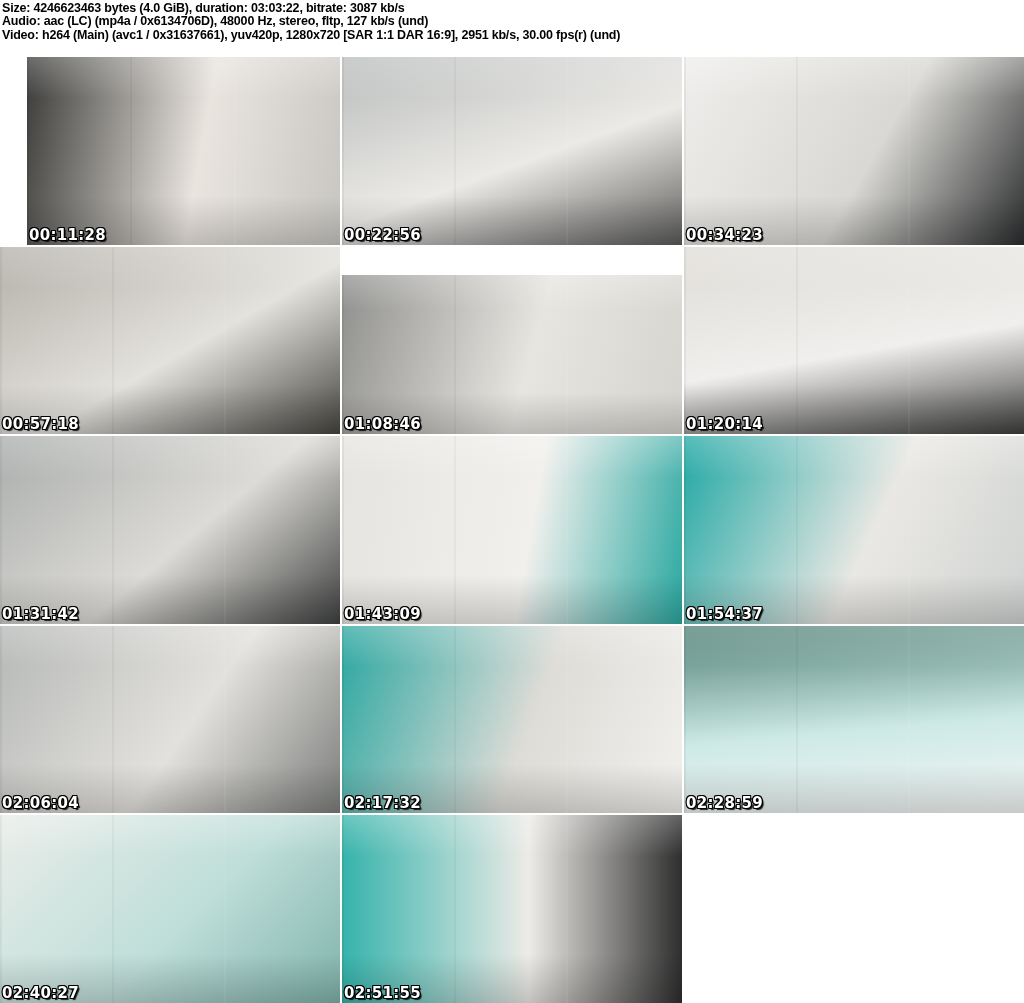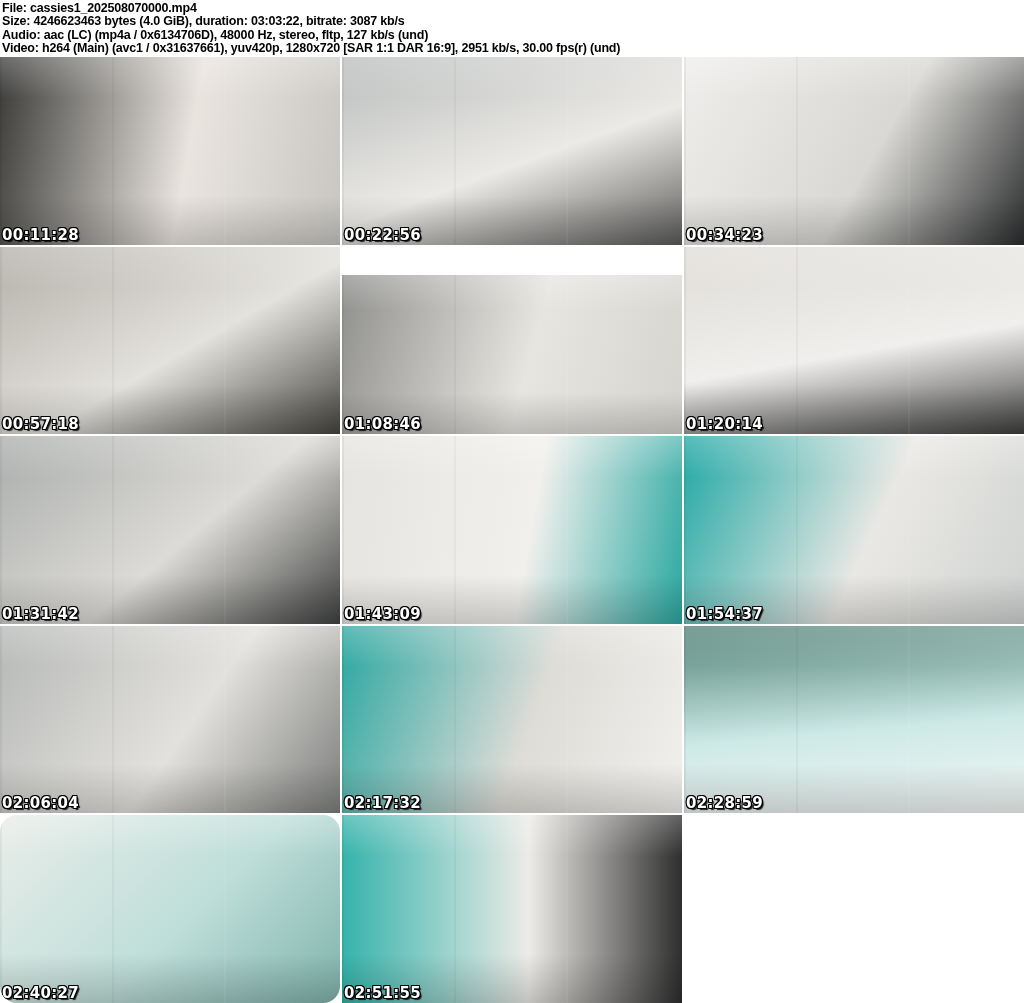--- a/index.html
+++ b/index.html
@@ -76,28 +76,27 @@
       -1px  0   0 #000, 1px  0   0 #000,
        2px  2px 1px rgba(0,0,0,0.85);
   }
 </style>
 </head>
 <body>
 
 <div class="sheet">
 
   <div class="header">
-    <div>File: cassies1_202508070000.mp4</div>
     <div>Size: 4246623463 bytes (4.0 GiB), duration: 03:03:22, bitrate: 3087 kb/s</div>
     <div>Audio: aac (LC) (mp4a / 0x6134706D), 48000 Hz, stereo, fltp, 127 kb/s (und)</div>
     <div>Video: h264 (Main) (avc1 / 0x31637661), yuv420p, 1280x720 [SAR 1:1 DAR 16:9], 2951 kb/s, 30.00 fps(r) (und)</div>
   </div>
 
   <div class="grid" id="thumb-grid">
-      <div class="thumb" style="background: linear-gradient(100deg, rgb(58, 58, 56) 0%, rgb(233, 228, 222) 55%, rgb(200, 198, 194) 100%);">
+      <div class="thumb" style="background: linear-gradient(100deg, rgb(58, 58, 56) 0%, rgb(233, 228, 222) 55%, rgb(200, 198, 194) 100%); margin-left: 27px;">
     <span class="ts">00:11:28</span>
   </div>
       <div class="thumb" style="background: linear-gradient(160deg, rgb(185, 189, 188) 0%, rgb(236, 234, 231) 55%, rgb(90, 90, 88) 100%);">
     <span class="ts">00:22:56</span>
   </div>
       <div class="thumb" style="background: linear-gradient(120deg, rgb(239, 238, 236) 0%, rgb(217, 216, 212) 55%, rgb(42, 44, 45) 100%);">
     <span class="ts">00:34:23</span>
   </div>
       <div class="thumb" style="background: linear-gradient(150deg, rgb(180, 176, 169) 0%, rgb(228, 226, 221) 55%, rgb(69, 68, 63) 100%);">
     <span class="ts">00:57:18</span>
@@ -119,21 +118,21 @@
   </div>
       <div class="thumb" style="background: linear-gradient(125deg, rgb(181, 184, 182) 0%, rgb(227, 225, 221) 55%, rgb(124, 126, 124) 100%);">
     <span class="ts">02:06:04</span>
   </div>
       <div class="thumb" style="background: linear-gradient(110deg, rgb(42, 166, 160) 0%, rgb(222, 220, 215) 55%, rgb(241, 240, 237) 100%); padding-left: 11px;">
     <span class="ts">02:17:32</span>
   </div>
       <div class="thumb" style="background: linear-gradient(175deg, rgb(78, 127, 116) 0%, rgb(205, 233, 230) 55%, rgb(244, 247, 246) 100%);">
     <span class="ts">02:28:59</span>
   </div>
-      <div class="thumb" style="background: linear-gradient(135deg, rgb(233, 237, 233) 0%, rgb(191, 222, 217) 55%, rgb(127, 179, 171) 100%); border-radius: 17px;">
+      <div class="thumb" style="background: linear-gradient(135deg, rgb(233, 237, 233) 0%, rgb(191, 222, 217) 55%, rgb(127, 179, 171) 100%);">
     <span class="ts">02:40:27</span>
   </div>
       <div class="thumb" style="background: linear-gradient(90deg, rgb(53, 179, 171) 0%, rgb(237, 235, 231) 55%, rgb(46, 46, 46) 100%); padding-left: 39px;">
     <span class="ts">02:51:55</span>
   </div>
     </div>
 
 </div>
 
 </body></html>

